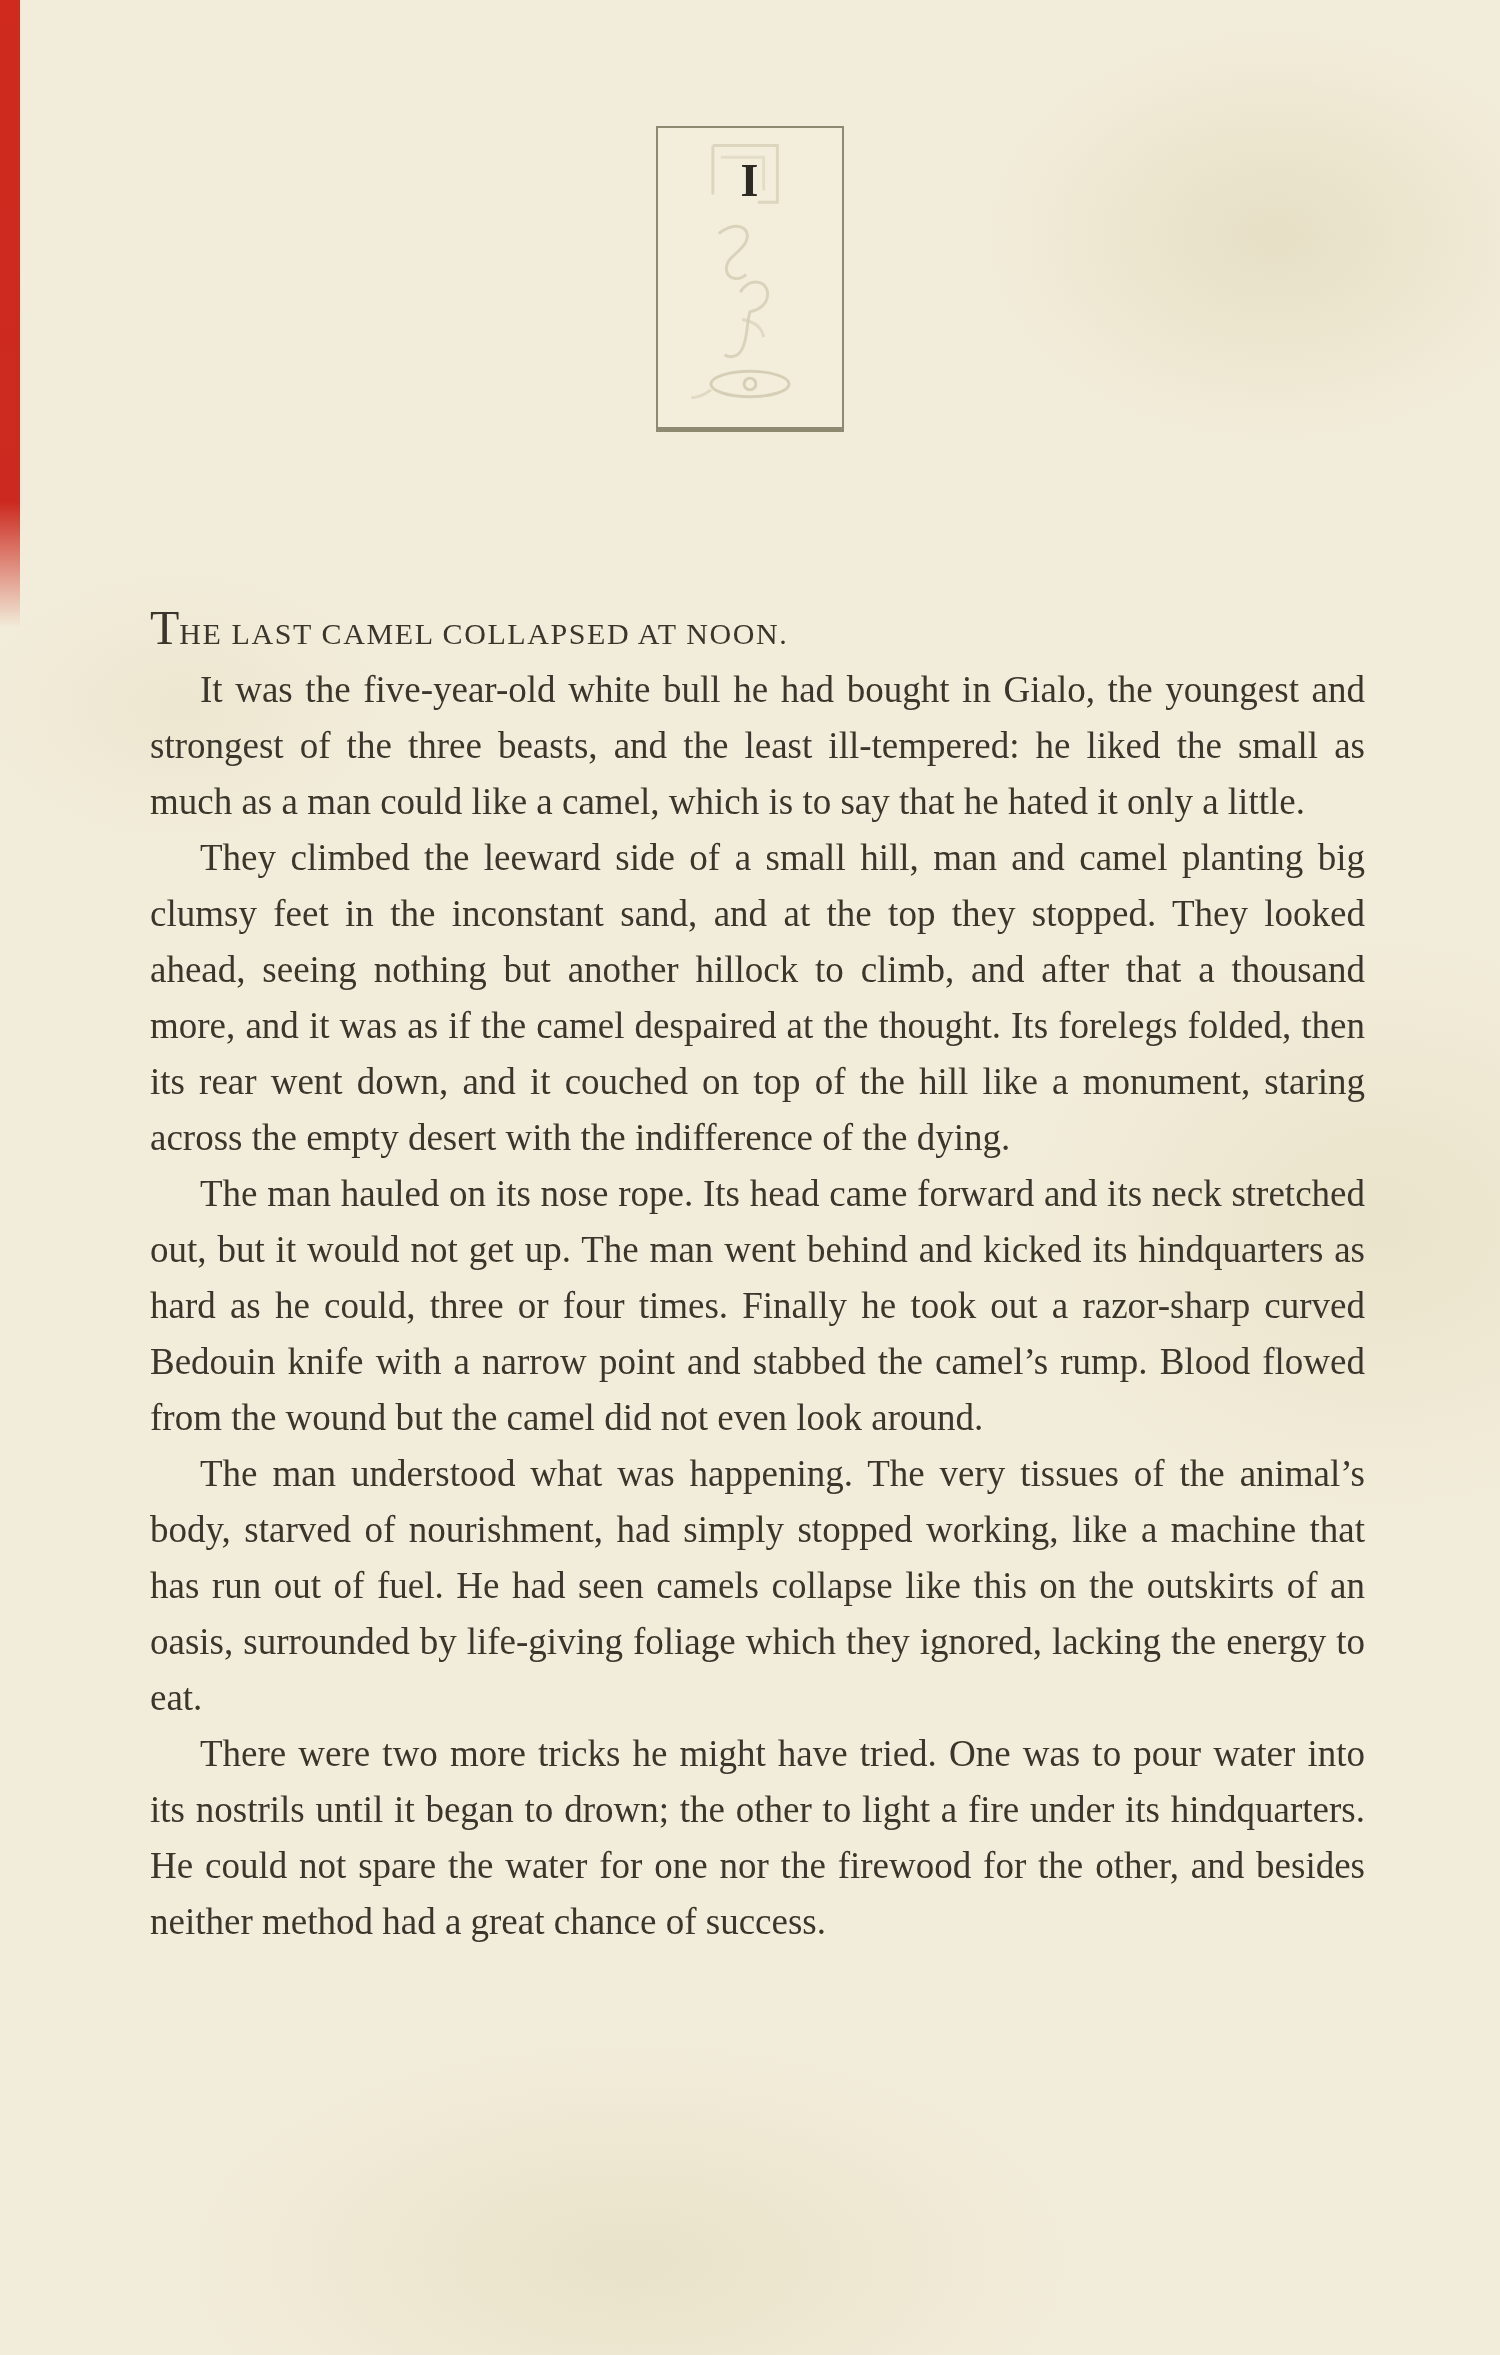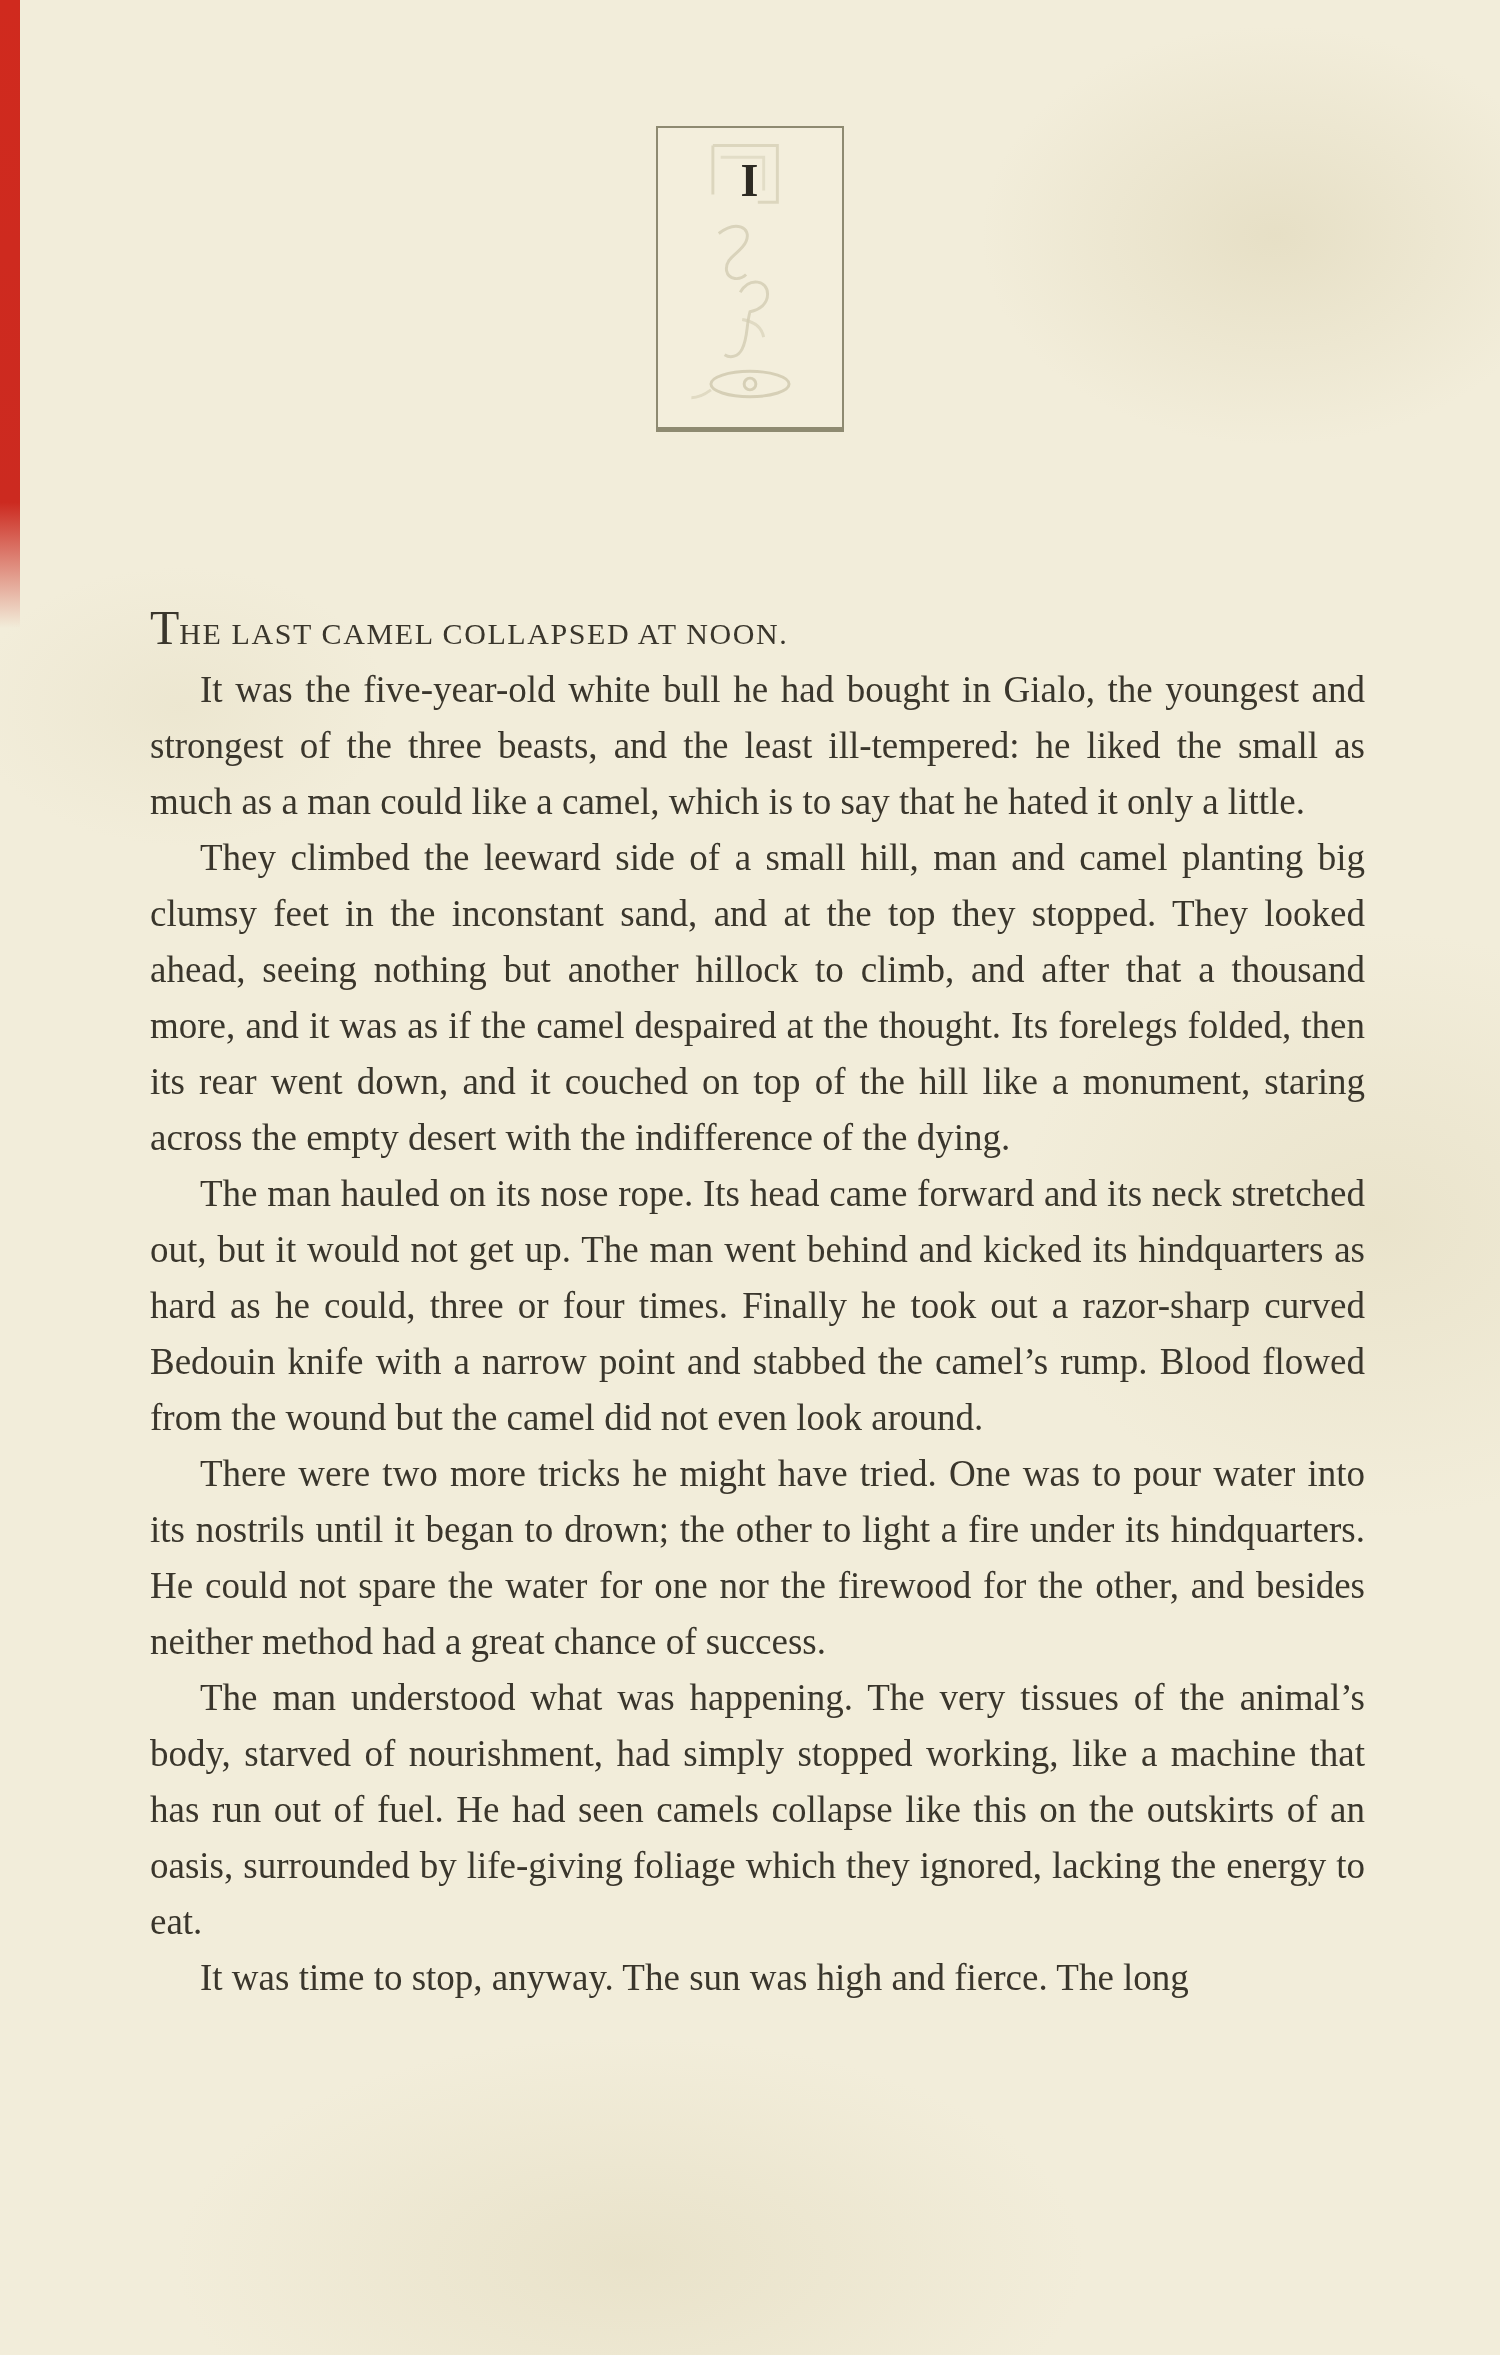--- a/index.html
+++ b/index.html
@@ -106,16 +106,15 @@
     <div class="chapter-number">I</div>
   </div>
 </div>
 
 <div class="text-block">
   <p class="opening-line"><span class="opening-lead">T</span><span class="opening-rest">HE LAST CAMEL COLLAPSED AT NOON.</span></p>
 
   <p class="body-para">It was the five-year-old white bull he had bought in Gialo, the youngest and strongest of the three beasts, and the least ill-tempered: he liked the small as much as a man could like a camel, which is to say that he hated it only a little.</p>
   <p class="body-para">They climbed the leeward side of a small hill, man and camel planting big clumsy feet in the inconstant sand, and at the top they stopped. They looked ahead, seeing nothing but another hillock to climb, and after that a thousand more, and it was as if the camel despaired at the thought. Its forelegs folded, then its rear went down, and it couched on top of the hill like a monument, staring across the empty desert with the indifference of the dying.</p>
   <p class="body-para">The man hauled on its nose rope. Its head came forward and its neck stretched out, but it would not get up. The man went behind and kicked its hindquarters as hard as he could, three or four times. Finally he took out a razor-sharp curved Bedouin knife with a narrow point and stabbed the camel’s rump. Blood flowed from the wound but the camel did not even look around.</p>
+  <p class="body-para">The man understood what was happening. The very tissues of the animal’s body, starved of nourishment, had simply stopped working, like a machine that has run out of fuel. He had seen camels collapse like this on the outskirts of an oasis, surrounded by life-giving foliage which they ignored, lacking the energy to eat.</p>
   <p class="body-para">There were two more tricks he might have tried. One was to pour water into its nostrils until it began to drown; the other to light a fire under its hindquarters. He could not spare the water for one nor the firewood for the other, and besides neither method had a great chance of success.</p>
-  <p class="body-para">The man understood what was happening. The very tissues of the animal’s body, starved of nourishment, had simply stopped working, like a machine that has run out of fuel. He had seen camels collapse like this on the outskirts of an oasis, surrounded by life-giving foliage which they ignored, lacking the energy to eat.</p>
-  <p class="body-para">It was time to stop, anyway. The sun was high and fierce. The long</p>
 </div>
 
 </body></html>

